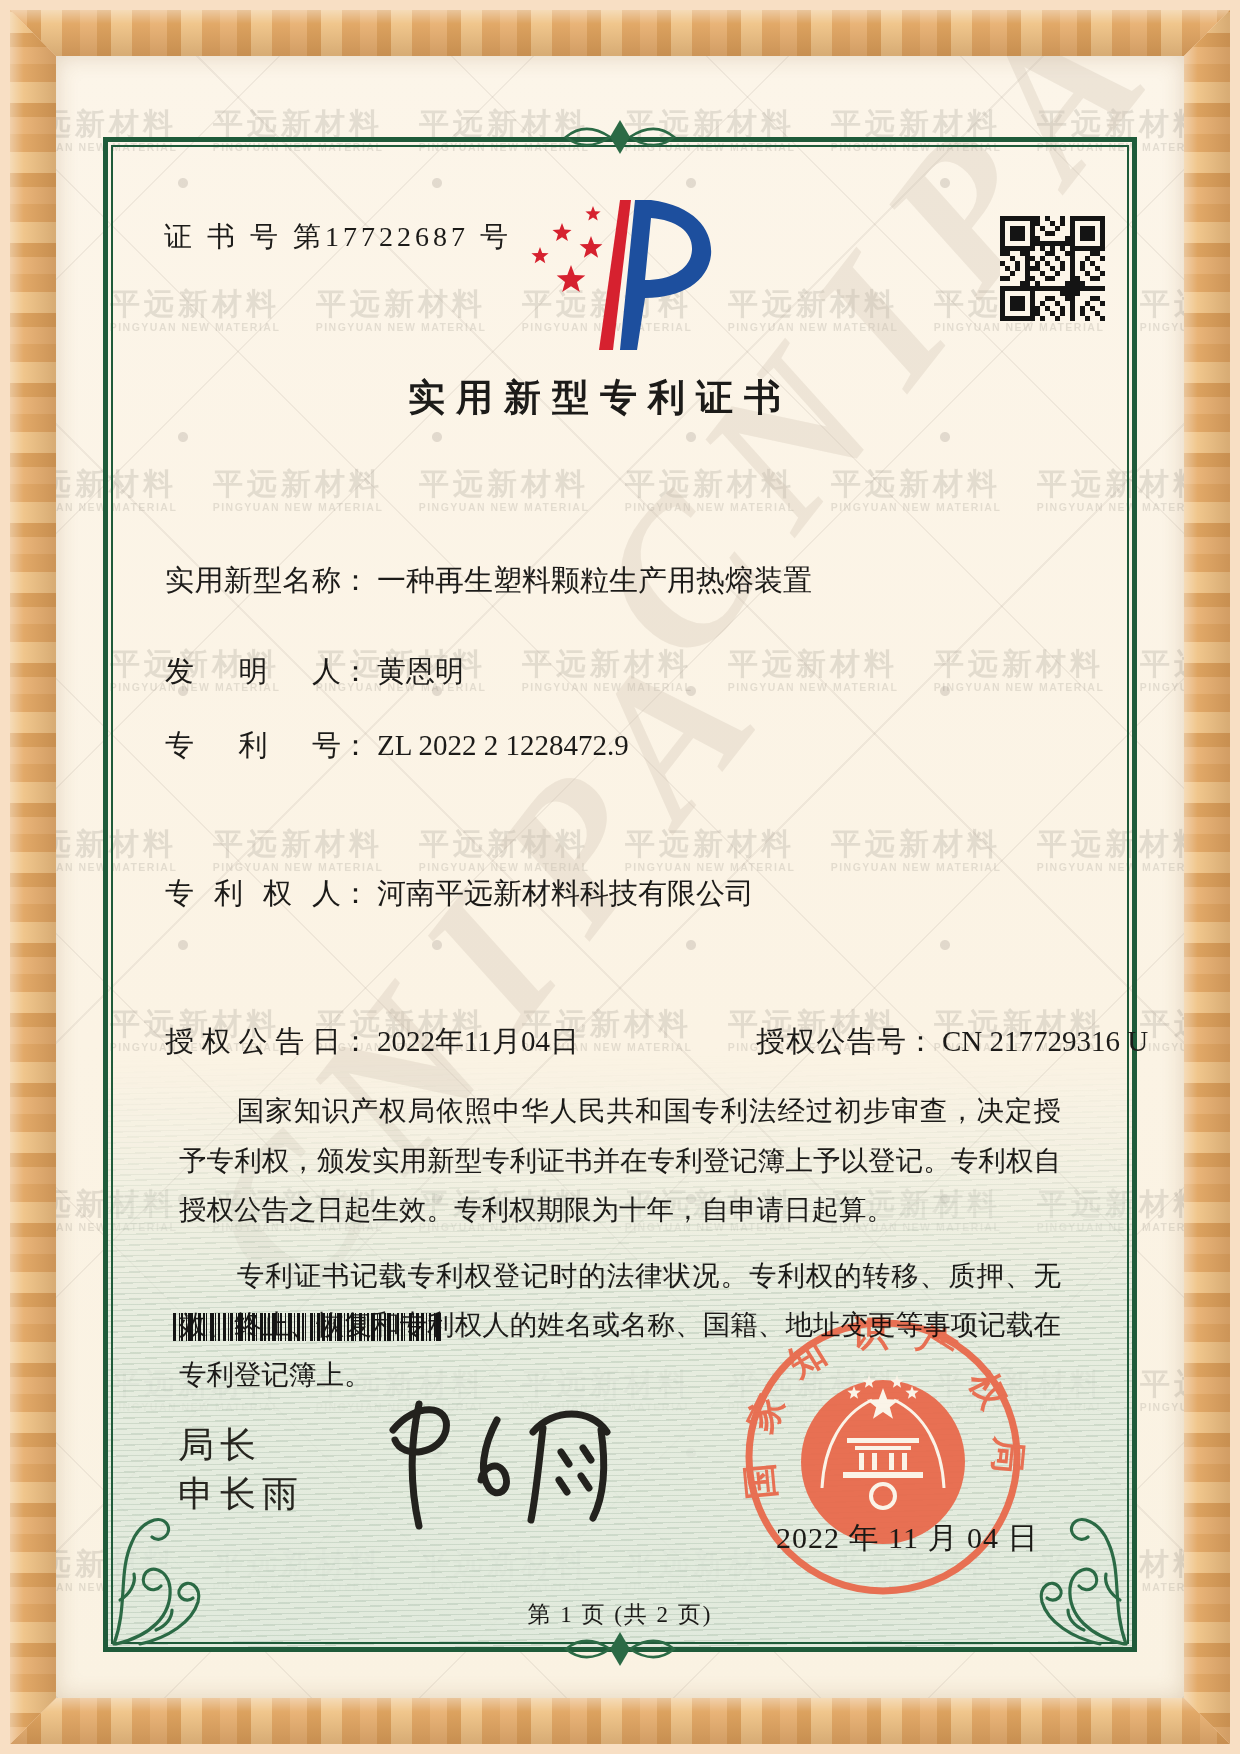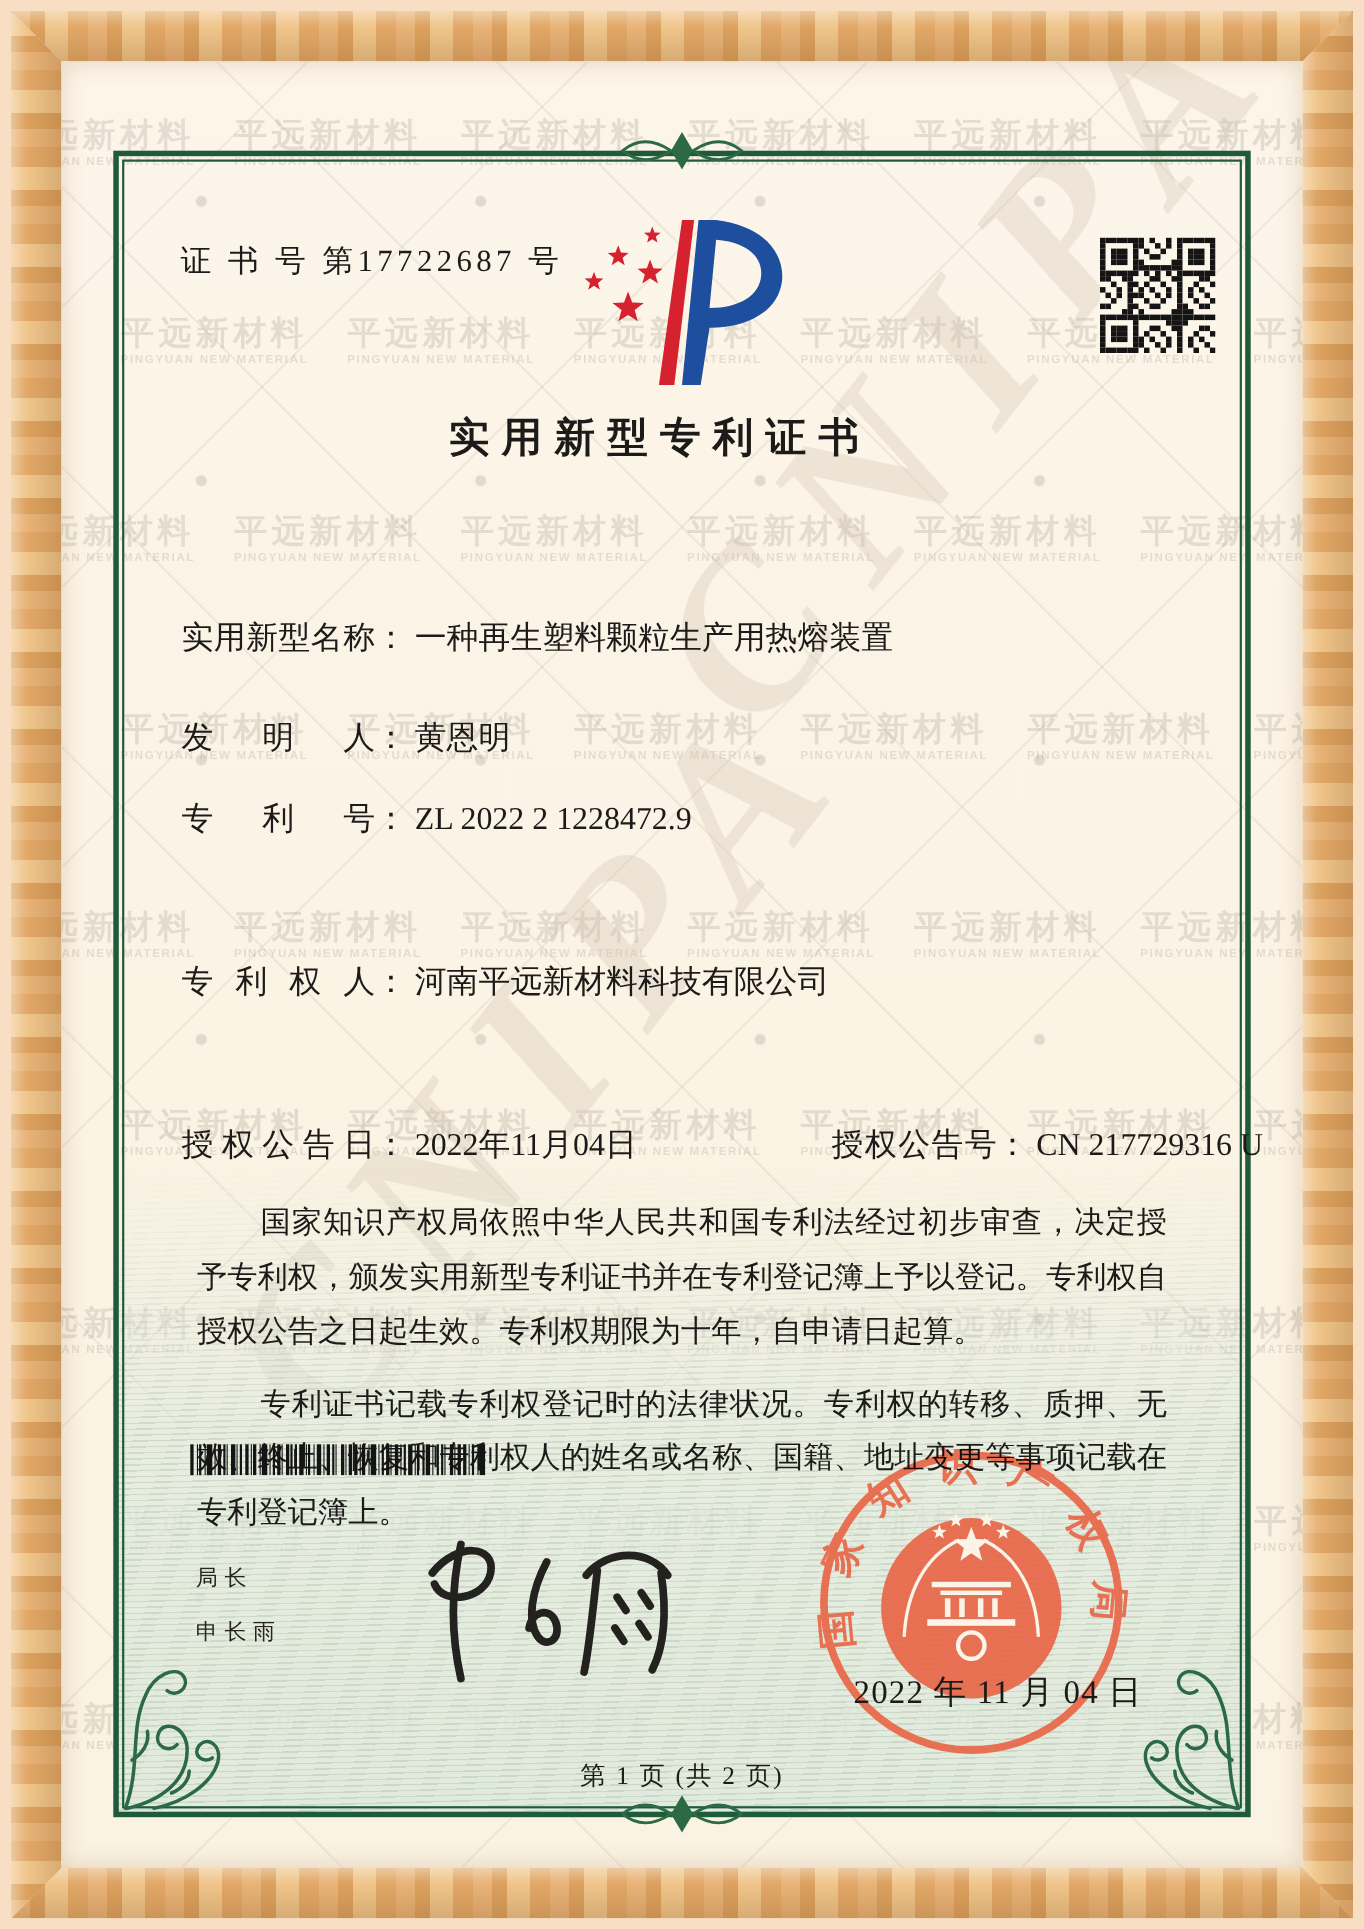--- a/index.html
+++ b/index.html
@@ -61,21 +61,21 @@
   .fcolon{display:inline-block;vertical-align:top;}
   .fvalue{display:inline-block;margin-left:7px;vertical-align:top;}
   .fvalue-wrap{white-space:normal;width:700px;line-height:37px;}
   .frow2{position:absolute;left:700px;font-size:29px;line-height:38px;white-space:nowrap;}
   .paras{position:absolute;left:107px;top:1014px;width:914px;font-size:27.5px;line-height:49.5px;
     text-align:justify;}
   .paras p{margin:16px;text-indent:2.1em;}
   .barcode{position:absolute;left:117px;top:1257px;width:278px;height:28px;}
   .barcode i{position:absolute;top:0;bottom:0;background:#141414;}
   .director{position:absolute;left:122px;font-family:"Liberation Sans","DejaVu Sans",sans-serif;
-    font-size:20px;letter-spacing:6px;color:#26251f;}
+    font-size:36px;letter-spacing:6px;color:#26251f;}
   .signature{position:absolute;left:317px;top:1330px;}
   .seal{position:absolute;left:682px;top:1256px;mix-blend-mode:multiply;opacity:.94;}
   .seal text{font-family:"Liberation Serif","DejaVu Serif",serif;}
   .seal-date{position:absolute;left:720px;top:1462px;font-size:30px;letter-spacing:1px;color:#19181500;
     color:#1b1a16;z-index:5;}
   .page-no{position:absolute;left:47px;top:1543px;width:1034px;text-align:center;font-size:23px;letter-spacing:2px;}
   .cont-note{position:absolute;left:0;top:1614px;width:1128px;text-align:center;font-size:26px;letter-spacing:13px;}
 </style>
 </head>
 <body>

